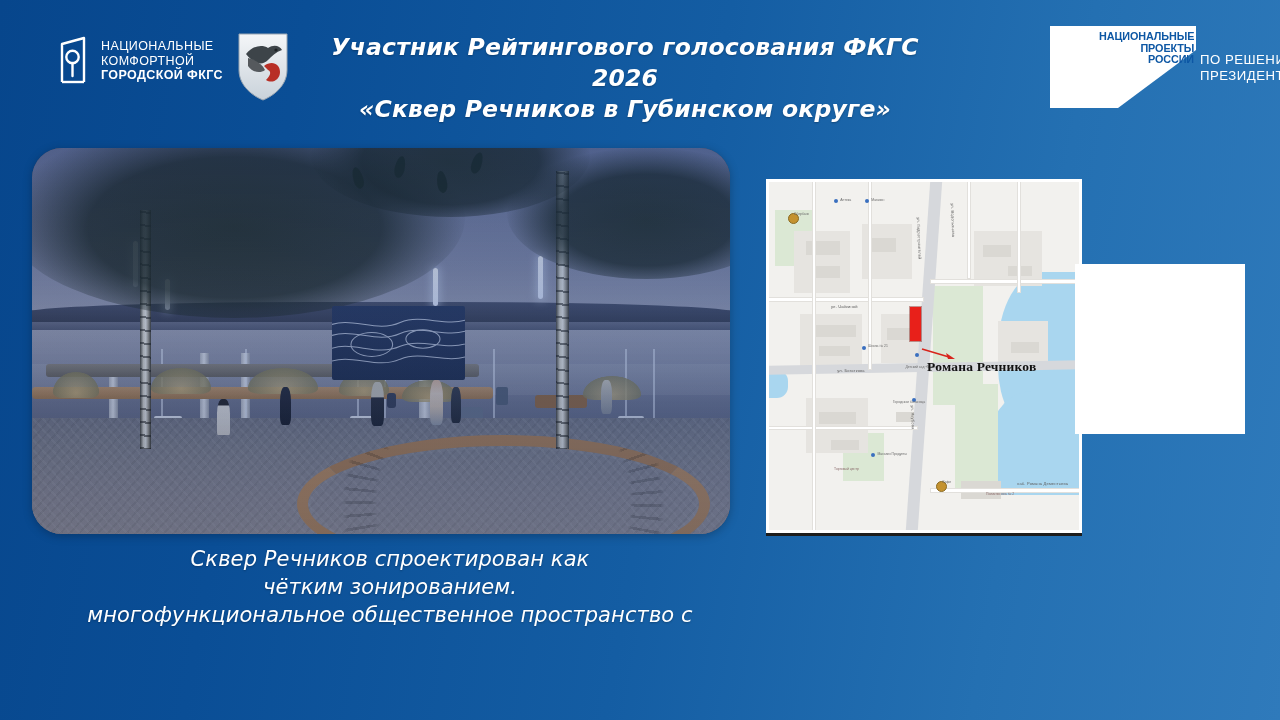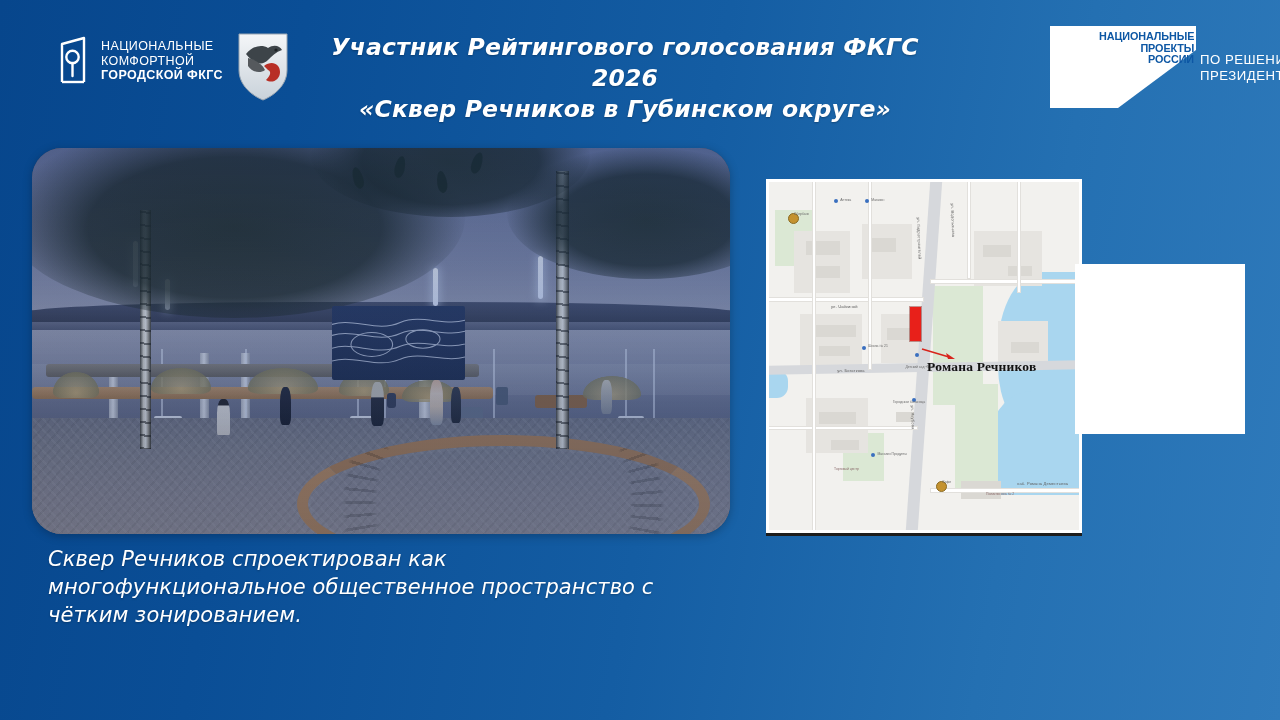--- a/index.html
+++ b/index.html
@@ -192,21 +192,21 @@
     position:absolute;left:1075px;top:264px;width:170px;height:170px;
     background:#ffffff;padding:9px;box-sizing:border-box;
   }
   .qr canvas,.qr .qr-grid{display:block;width:152px;height:152px;}
   .qr-grid{display:grid;}
   .qr-grid i{display:block;}
 
   
   .caption{
     position:absolute;left:48px;top:546px;width:684px;
-    color:#ffffff;
+    text-align:center;color:#ffffff;
     font-family:"DejaVu Sans",sans-serif;
     font-style:italic;font-weight:400;
     font-size:21px;line-height:1.33;letter-spacing:.1px;
     text-shadow:0 1px 2px rgba(0,0,0,.25);
   }
 </style>
 </head>
 <body>
 
 <div class="slide">
@@ -1525,17 +1525,17 @@
         <i style="background: rgb(255, 255, 255);"></i>
         <i style="background: rgb(0, 0, 0);"></i>
         <i style="background: rgb(0, 0, 0);"></i>
         <i style="background: rgb(255, 255, 255);"></i>
         <i style="background: rgb(255, 255, 255);"></i>
       </div>
   </div>
 
   <div class="caption">
     <div>Сквер Речников спроектирован как</div>
+    <div>чётким зонированием.</div>
     <div>многофункциональное  общественное пространство с</div>
-    <div>чётким зонированием.</div>
   </div>
 
 </div>
 
 </body></html>

